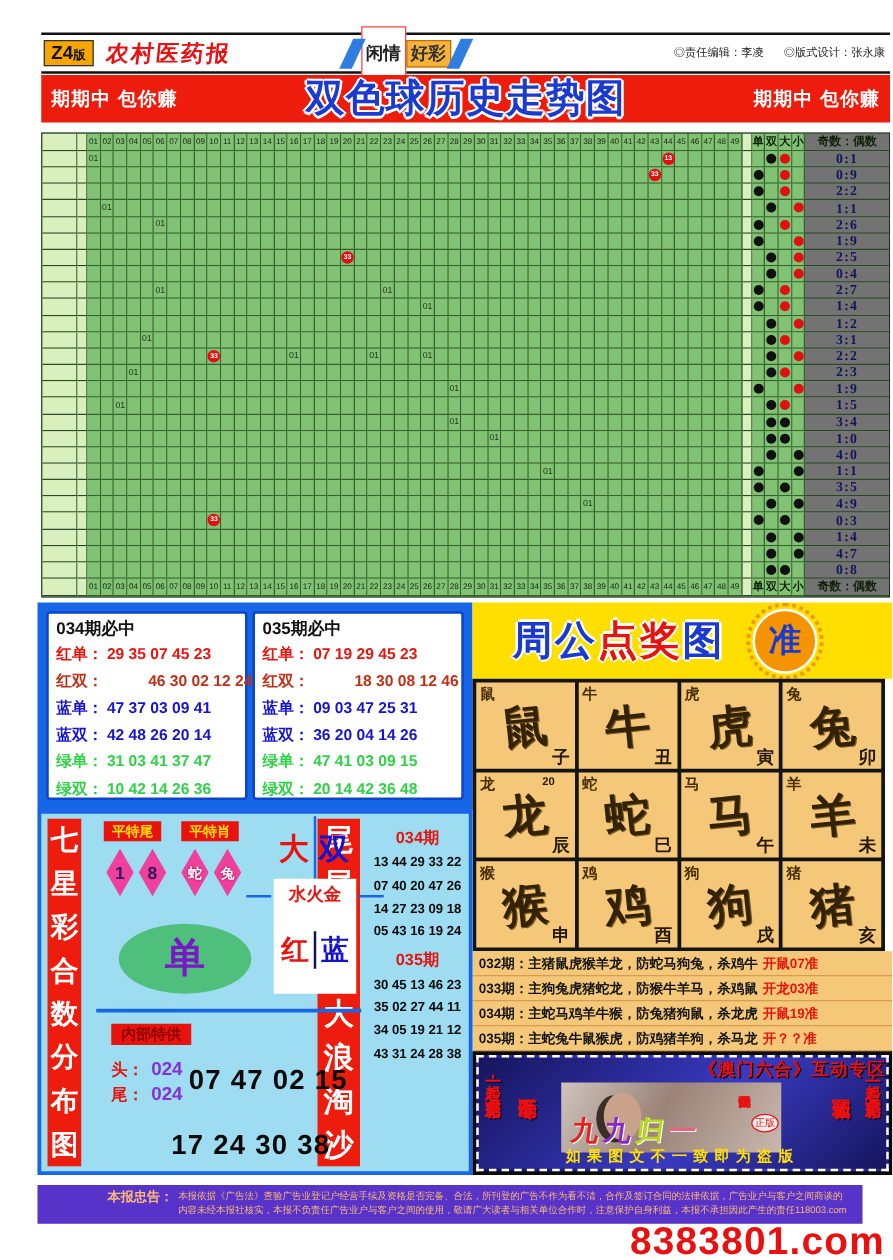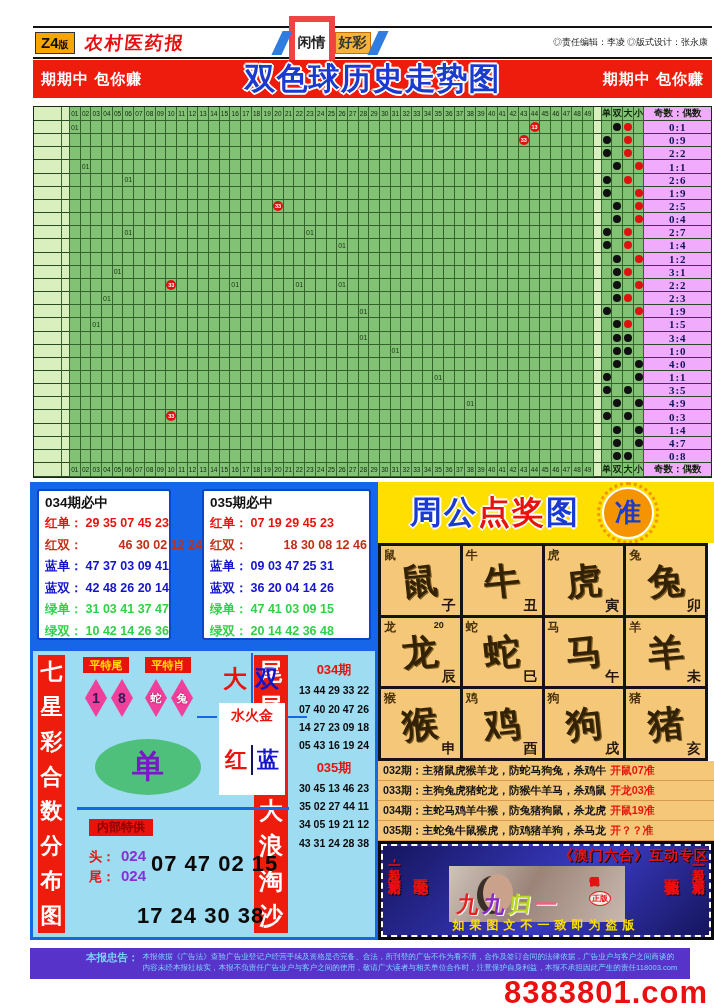--- a/index.html
+++ b/index.html
@@ -10,61 +10,61 @@
   .masthead { position:absolute; left:33px; top:26px; width:679px; height:33px;
     border-top:2px solid #111; border-bottom:2px solid #111; background:#fff;
     display:flex; align-items:center; }
   .edition { background:#f7a600; border:1px solid #333; font-weight:bold; font-size:15px;
     padding:1px 5px; margin-left:2px; color:#111; }
   .edition small { font-size:10px; }
   .paper-name { color:#e81010; font-weight:bold; font-size:18px; margin-left:10px;
     letter-spacing:2px; transform:skewX(-6deg); }
   .center-badge { display:flex; align-items:center; margin-left:90px; }
   .stripe { width:10px; height:24px; background:#2f7de0; transform:skewX(-25deg); margin:0 2px; }
-  .badge-left { border:6px solid #ef4444; font-weight:bold; font-size:14px; padding:12px 3px; color:#222; background:#fff; }
+  .badge-left { border:1px solid #ef4444; font-weight:bold; font-size:14px; padding:12px 3px; color:#222; background:#fff; }
   .badge-right { font-weight:bold; font-size:14px; padding:1px 3px; color:#333; background:#f7b23c; border:1px solid #c07000; }
-  .credits { margin-left:auto; margin-right:4px; font-size:9px; color:#222; display:flex; gap:2px; }
+  .credits { margin-left:auto; margin-right:4px; font-size:9px; color:#222; display:flex; gap:16px; }
 
   
   .banner { position:absolute; left:33px; top:60px; width:679px; height:38px; background:#ee1c0c;
     display:flex; align-items:center; justify-content:space-between; padding:0 8px; }
   .slogan { color:#fff; font-weight:bold; font-size:15px; letter-spacing:1px; }
   .main-title { color:#1b3bd0; font-weight:bold; font-size:31px; letter-spacing:1px;
     text-shadow:-2px 0 #fff, 2px 0 #fff, 0 -2px #fff, 0 2px #fff, -1px -1px #fff, 1px 1px #fff, -1px 1px #fff, 1px -1px #fff; }
 
   
   .grid-wrap { position:absolute; left:33px; top:106px; width:679px; height:372px;
     background:#7fbf72; border:1px solid #1a2a18; display:flex; flex-direction:column; }
   .g-row { display:flex; height:13.23px; }
   .g-row.hdr { height:14px; }
   .g-cell { width:10.7px; border-right:1px solid #36622e; border-bottom:1px solid #36622e;
     background:#82c275; position:relative; flex:none; }
   .g-rl { width:28px; background:#d9efbe; border-right:1px solid #36622e; border-bottom:1px solid #2a4a26; flex:none; }
   .g-rl2, .g-gap { width:8px; background:#d9efbe; border-right:1px solid #36622e; border-bottom:1px solid #2a4a26; flex:none; }
-  .g-ratio { flex:1; background:#f0abfc; border-bottom:1px solid #2a4a26;
+  .g-ratio { flex:1; background:#737373; border-bottom:1px solid #2a4a26;
     display:flex; align-items:center; justify-content:center;
     font-family:"Liberation Serif", serif; font-weight:bold; font-size:11px; color:#13135c; letter-spacing:1px; }
   .hdr .g-cell { display:flex; align-items:center; justify-content:center;
     font-size:6.5px; color:#13230f; overflow:hidden; }
   .hdr .g-cell.sdh { font-size:9px; font-weight:bold; color:#102008; }
   .hdr .g-ratio { font-size:9.5px; color:#102008; letter-spacing:0; }
   .mtext { position:absolute; left:0; top:0; width:100%; height:100%; display:flex;
     align-items:center; justify-content:center; font-size:7px; color:#1c3314; }
   .ball { position:absolute; left:0; top:1px; width:10px; height:10px; margin-left:0px;
     background:#e01010; border-radius:50%; color:#fff; font-size:5.5px; font-weight:bold;
     display:flex; align-items:center; justify-content:center; }
   .dot { position:absolute; left:1px; top:2px; width:8px; height:8px; border-radius:50%; }
   .dot.black { background:#101010; }
   .dot.red { background:#e01010; }
 
   
   .picks-band { position:absolute; left:30px; top:482px; width:348px; height:166px; background:#1766e8; }
   .pick-panel { position:absolute; top:7px; height:151px; background:#fff; border:2px solid #0c46c8;
     border-radius:3px; padding:3px 4px 0 6px; }
-  .pick-panel.p0 { left:7px; width:134px; }
+  .pick-panel.p0 { left:7px; width:161px; }
   .pick-panel.p1 { left:172px; width:169px; }
   .pick-title { font-weight:bold; font-size:13.5px; color:#111; margin-bottom:1px; }
   .pick-row { display:flex; font-weight:bold; font-size:12.5px; line-height:21.5px; white-space:nowrap; }
   .pick-row .lbl { margin-right:3px; }
   .c-red { color:#e8130c; } .c-red2 { color:#c03018;gap:33px; }
   .c-blue { color:#1414cc; }
   .c-green { color:#2fd246; }
 
   
   .zg-head { position:absolute; left:378px; top:482px; width:336px; height:61px; background:#ffdf00;
@@ -144,28 +144,28 @@
   .ad-v.ri { right:28px; top:22px; font-size:15px; }
   .ad-v.ro { right:2px; top:12px; font-size:13px; }
   .ad-photo { position:absolute; left:66px; top:20px; width:176px; height:56px;
     background:linear-gradient(120deg,#cfc4bc,#9b8378 45%,#c9b8ae); overflow:hidden; }
   .ad-photo .face { position:absolute; left:34px; top:8px; width:30px; height:38px; border-radius:50%;
     background:#caa28c; box-shadow:-6px 2px 0 #3a2e28; }
   .ad-caption { position:absolute; right:24px; top:2px; writing-mode:vertical-rl;
     color:#e81010; font-weight:bold; font-size:10px; }
   .ad-overlay { position:absolute; left:8px; bottom:2px; font-weight:bold; font-size:22px;
     transform:skewX(-8deg); letter-spacing:4px; white-space:nowrap; }
-  .ad-stamp { position:absolute; right:14px; bottom:16px; border:1px solid #e81010; color:#e81010;
-    font-size:8px; border-radius:50%; padding:1px 2px; background:#ffffffcc;font-weight:bold; }
+  .ad-stamp { position:absolute; right:2px; bottom:16px; border:1px solid #e81010; color:#e81010;
+    font-size:8px; border-radius:50%; padding:1px 2px; background:#ffffffcc; }
   .ad-warning { position:absolute; left:0; bottom:1px; width:100%; text-align:center;
     color:#ffe000; font-weight:bold; font-size:12px; letter-spacing:5px; }
 
   
   .notice { position:absolute; left:30px; top:948px; width:660px; height:31px; background:#5733c9;
-    color:#7dd3fc; padding:3px 10px 0 56px; }
+    color:#fdba74; padding:3px 10px 0 56px; }
   .notice .nl { font-weight:bold; font-size:10.5px; float:left; margin-right:4px; }
   .notice .nt { font-size:7.6px; line-height:11px; display:block; }
   .website { position:absolute; right:6px; top:975px; color:#e81010; font-weight:bold;
     font-size:31px; letter-spacing:1px; }
 </style>
 </head>
 <body>
 
 <div class="page">
 

